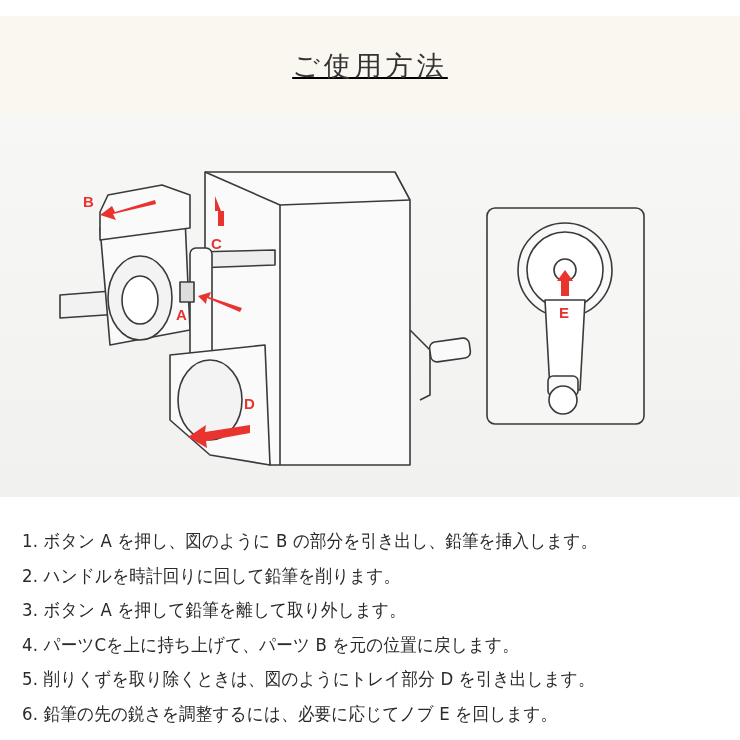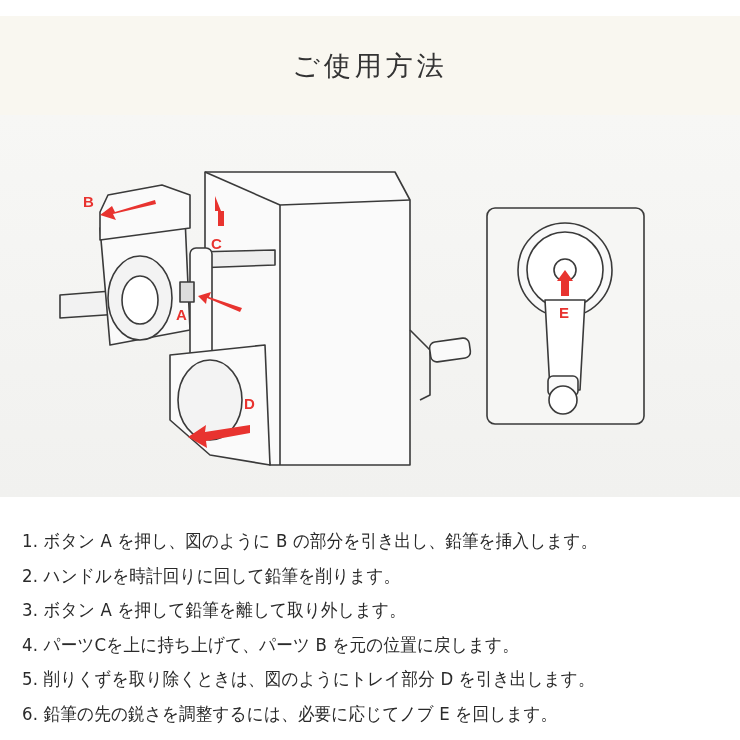--- a/index.html
+++ b/index.html
@@ -1,17 +1,17 @@
 <!DOCTYPE html>
 <html><head>
 <meta charset="utf-8">
 <style>
   html,body{margin:0;padding:0;background:#fff;}
   body{width:740px;height:740px;position:relative;overflow:hidden;font-family:"DejaVu Sans",sans-serif;}
-  .banner{position:absolute;left:0;top:16px;width:740px;height:99px;background:#f9f7f0;display:flex;align-items:center;justify-content:center;}
+  .banner{position:absolute;left:0;top:16px;width:740px;height:99px;background:#f9f7f0;display:flex;align-items:center;justify-content:center;text-decoration:underline;}
   .banner h1{margin:0;font-weight:normal;font-size:27px;letter-spacing:4px;color:#333;}
   .photo{position:absolute;left:0;top:115px;width:740px;height:382px;background:linear-gradient(180deg,#f7f7f5,#f1f1ef);}
   .photo svg{position:absolute;left:0;top:0;}
   .steps{position:absolute;left:18px;top:520px;margin:4px;padding:0;list-style:none;}
   .steps li{font-size:18px;color:#2a2a2a;height:34.5px;line-height:34px;white-space:nowrap;letter-spacing:0.2px;transform:scaleX(0.92);transform-origin:left;}
 </style>
 </head>
 <body>
 
 <div class="banner">

